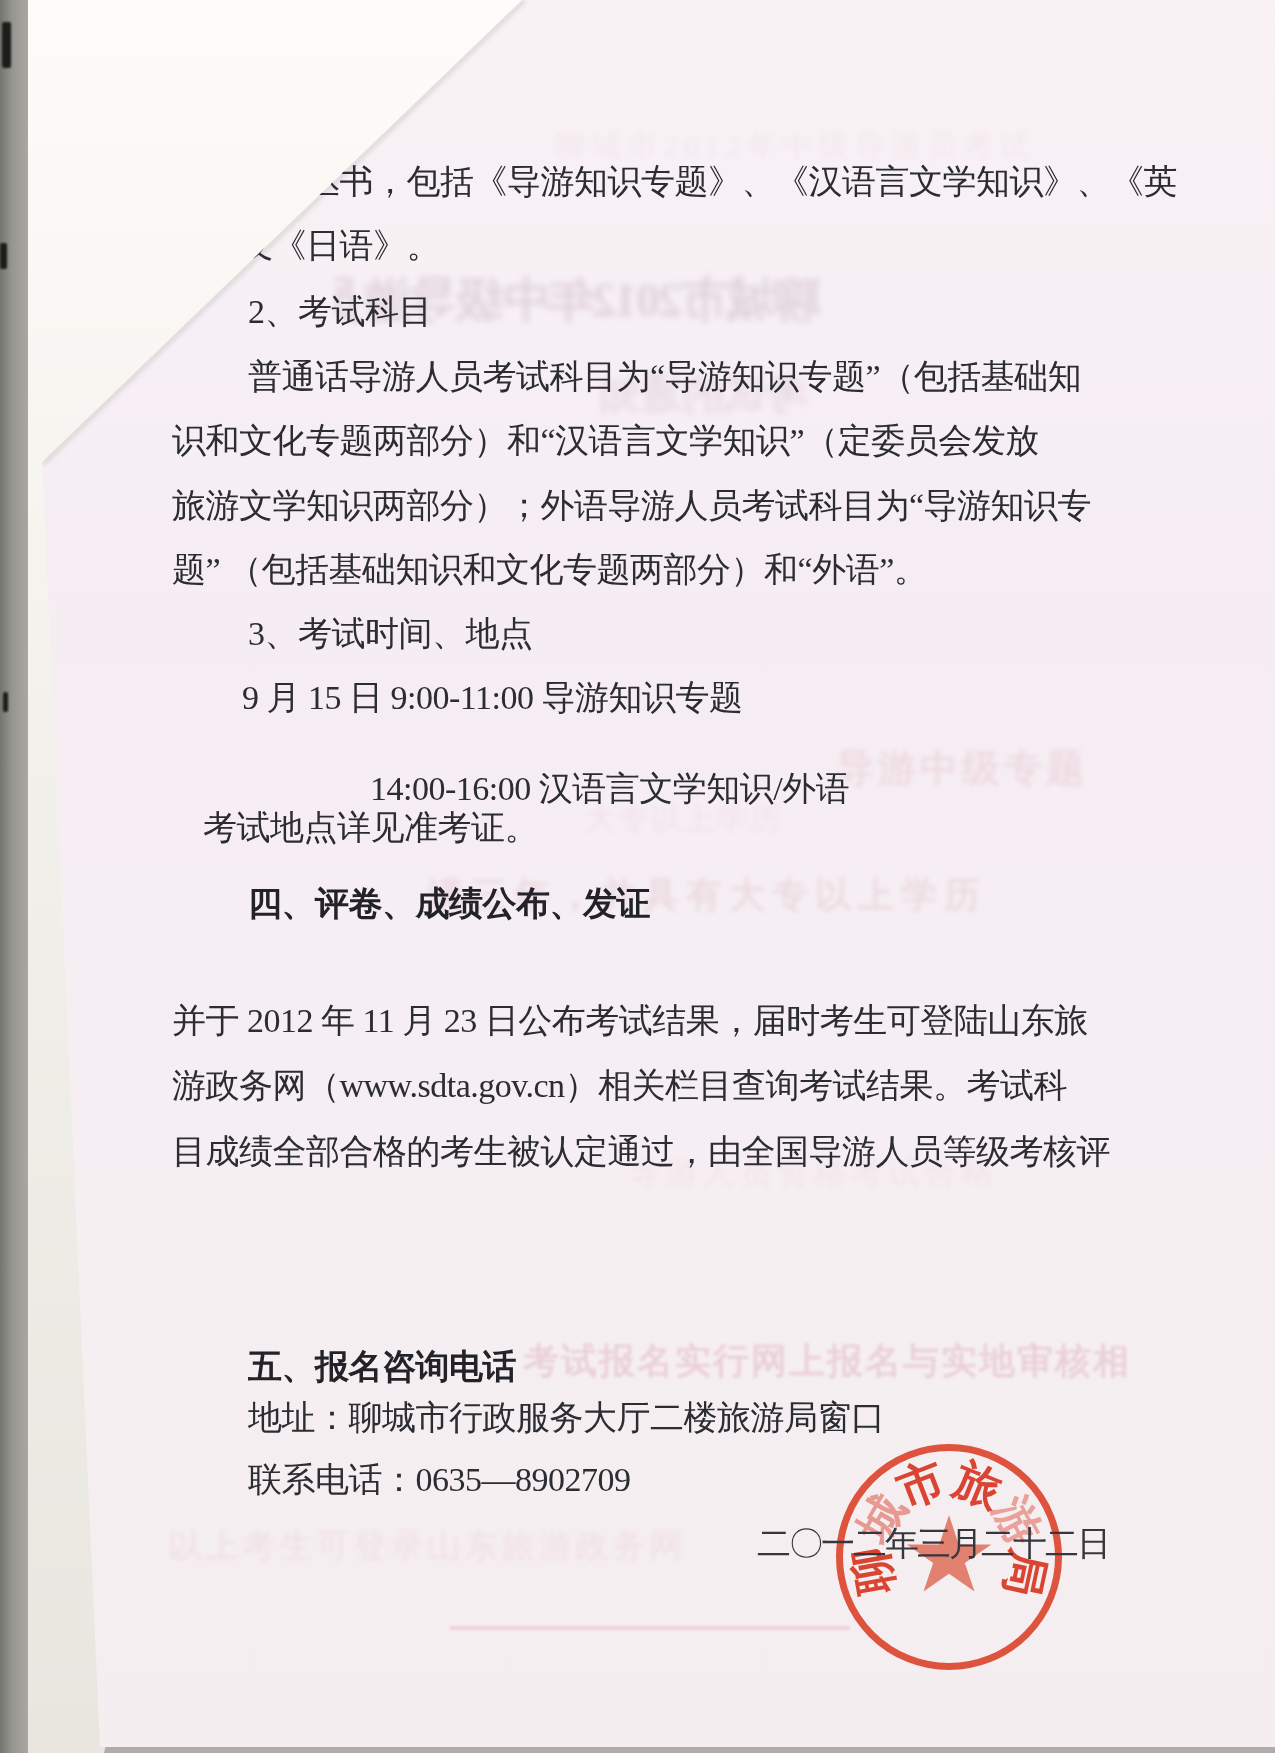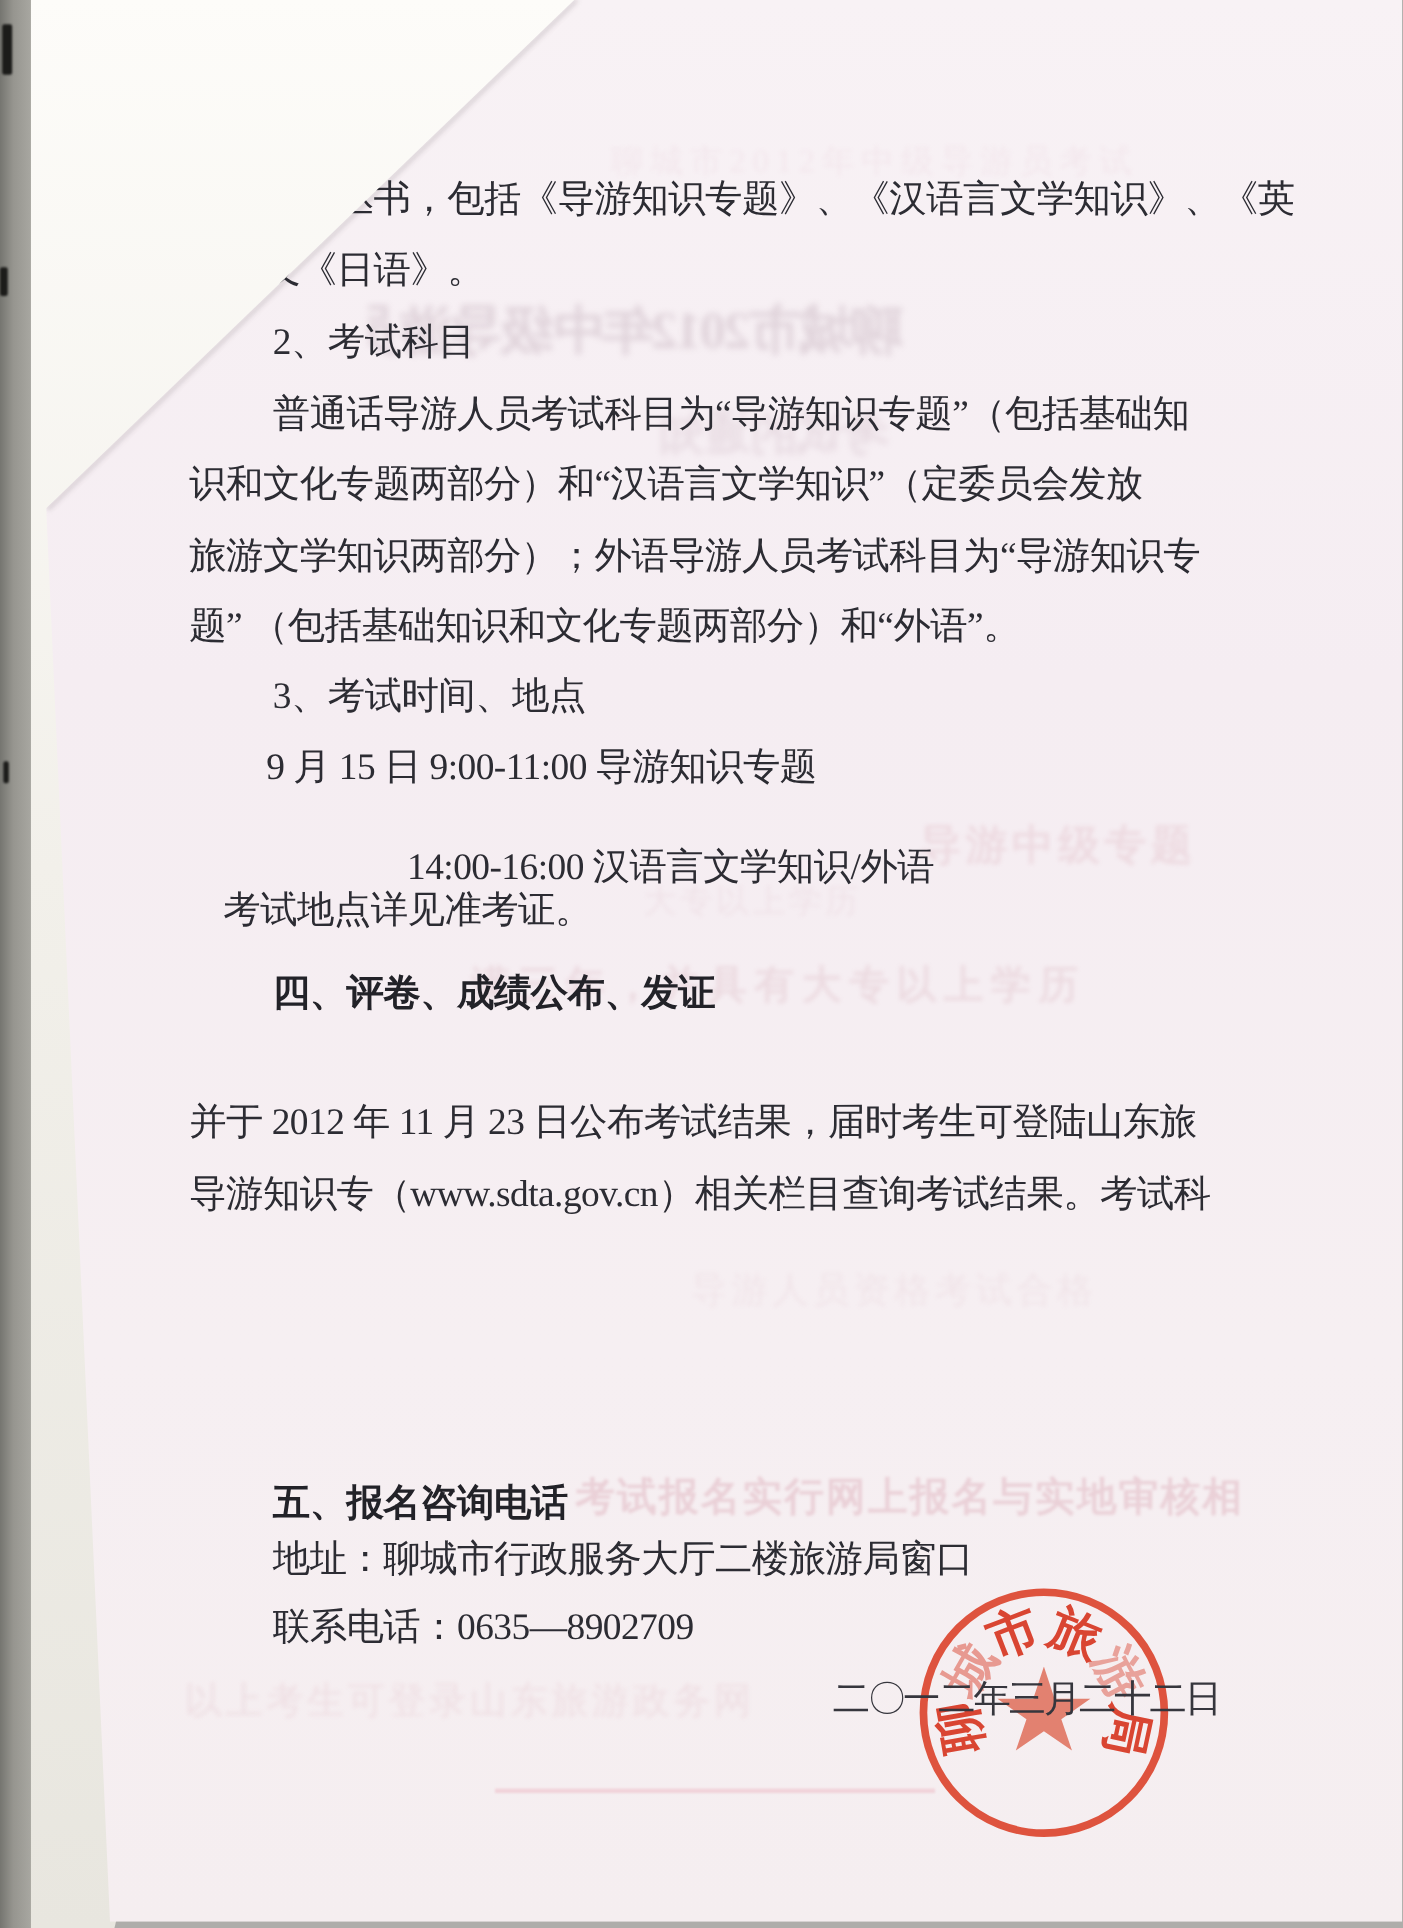--- a/index.html
+++ b/index.html
@@ -120,21 +120,22 @@
   <div class="ln i1" style="top:355px">普通话导游人员考试科目为“导游知识专题”（包括基础知</div>
   <div class="ln" style="top:419px">识和文化专题两部分）和“汉语言文学知识”（定委员会发放</div>
   <div class="ln" style="top:484px">旅游文学知识两部分）；外语导游人员考试科目为“导游知识专</div>
   <div class="ln" style="top:548px">题” （包括基础知识和文化专题两部分）和“外语”。</div>
   <div class="ln i1" style="top:612px">3、考试时间、地点</div>
   <div class="ln i9" style="top:676px">9 月 15 日 9:00-11:00 导游知识专题</div>
   <div class="ln i10" style="top:767px">14:00-16:00 汉语言文学知识/外语</div>
   <div class="ln i11" style="top:806px">考试地点详见准考证。</div>
   <div class="ln i1 bold" style="top:870px">四、评卷、成绩公布、发证</div>
   <div class="ln" style="top:999px">并于 2012 年 11 月 23 日公布考试结果，届时考生可登陆山东旅</div>
-  <div class="ln" style="top:1064px">导游知识专（www.sdta.gov.cn）相关栏目查询考试结果。考试科</div>
+  <div class="ln" style="top:1064px">游政务网（www.sdta.gov.cn）相关栏目查询考试结果。考试科</div>
+  <div class="ln" style="top:1130px">目成绩全部合格的考生被认定通过，由全国导游人员等级考核评</div>
   <div class="ln i1 bold" style="top:1333px">五、报名咨询电话</div>
   <div class="ln i1" style="top:1396px">地址：聊城市行政服务大厅二楼旅游局窗口</div>
   <div class="ln i1" style="top:1458px">联系电话：0635—8902709</div>
 
   <div class="stamp">
     <div class="stamp-ring"></div>
     <div class="stamp-star"></div>
     <span class="seal-char sc0">聊</span>
     <span class="seal-char sc1">城</span>
     <span class="seal-char sc2">市</span>

